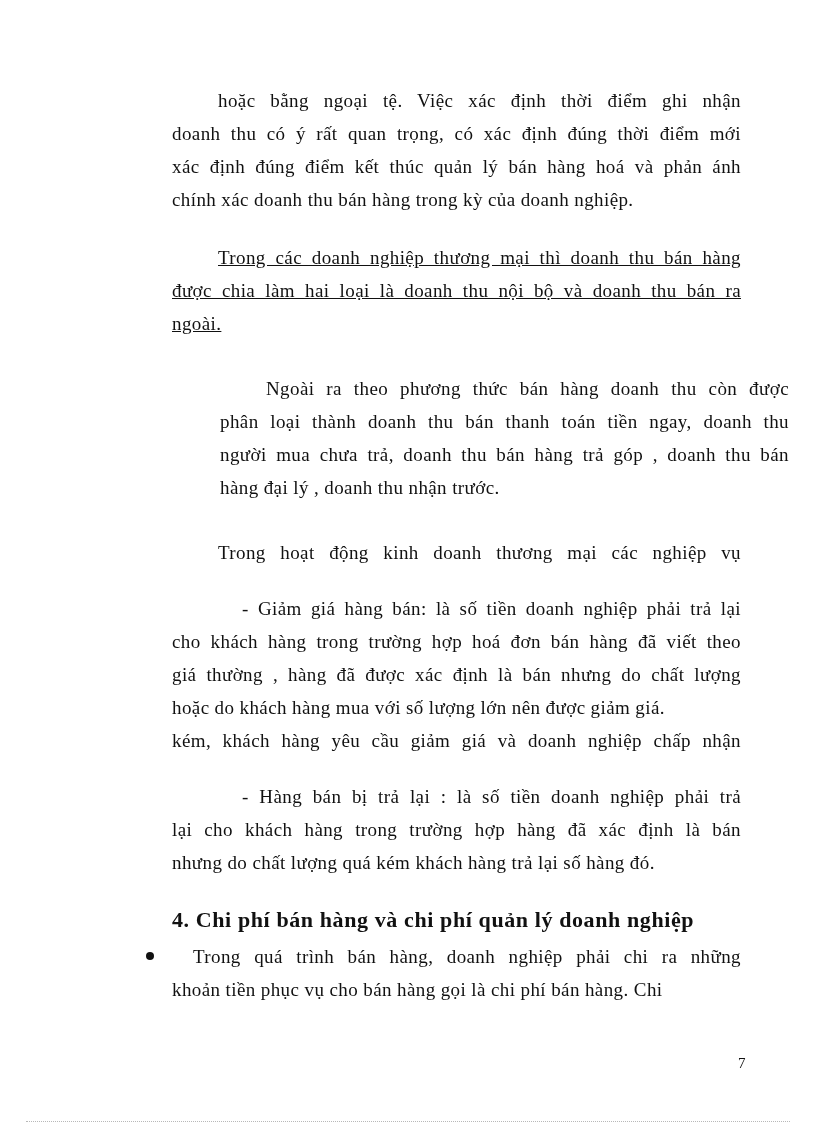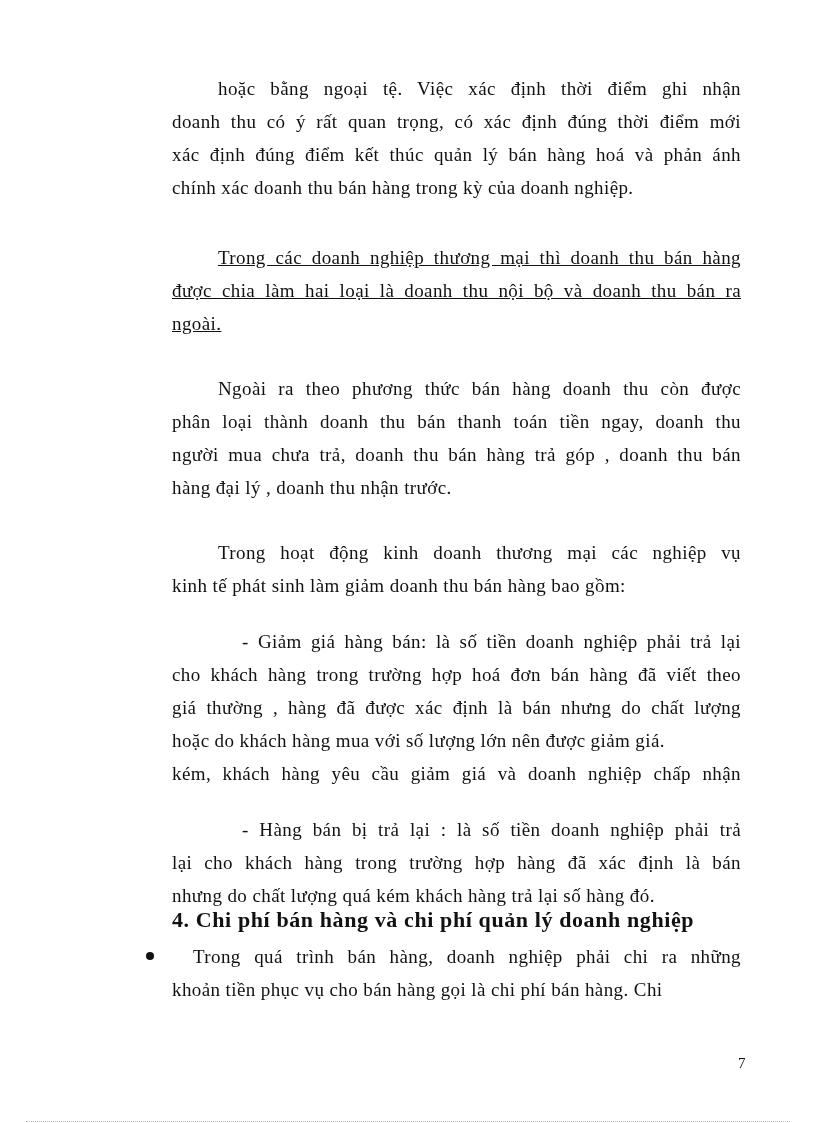--- a/index.html
+++ b/index.html
@@ -84,43 +84,42 @@
       width: 764px;
       height: 0;
       border-top: 1px dotted #b8b8b8;
     }
   </style>
 </head>
 <body>
 
 <div class="page">
 
-  <div class="text-block" style="top:72px;">
+  <div class="text-block" style="top:84px;">
     <span class="line indent">hoặc bằng ngoại tệ. Việc xác định thời điểm ghi nhận</span>
     <span class="line">doanh thu có ý rất quan trọng, có xác định đúng thời điểm mới</span>
     <span class="line">xác định đúng điểm kết thúc quản lý bán hàng hoá và phản ánh</span>
     <span class="line last">chính xác doanh thu bán hàng trong kỳ của doanh nghiệp.</span>
   </div>
 
   <div class="text-block" style="top:241px;text-decoration:underline;">
     <span class="line indent">Trong các doanh nghiệp thương mại thì doanh thu bán hàng</span>
     <span class="line">được chia làm hai loại là doanh thu nội bộ và doanh thu bán ra</span>
     <span class="line last">ngoài.</span>
   </div>
 
-  <div class="text-block" style="top:372px;">
+  <div class="text-block" style="top:372px;margin-left:48px;">
     <span class="line indent">Ngoài ra theo phương thức bán hàng doanh thu còn được</span>
     <span class="line">phân loại thành doanh thu bán thanh toán tiền ngay, doanh thu</span>
     <span class="line">người mua chưa trả, doanh thu bán hàng trả góp , doanh thu bán</span>
     <span class="line last">hàng đại lý , doanh thu nhận trước.</span>
   </div>
 
   <div class="text-block" style="top:536px;">
     <span class="line indent">Trong hoạt động kinh doanh thương mại các nghiệp vụ</span>
-    <span class="line last">kinh tế phát sinh làm giảm doanh thu bán hàng bao gồm:</span>
     <span class="line indent2">- Giảm giá hàng bán: là số tiền doanh nghiệp phải trả lại</span>
     <span class="line">cho khách hàng trong trường hợp hoá đơn bán hàng đã viết theo</span>
     <span class="line">giá thường , hàng đã được xác định là bán nhưng do chất lượng</span>
     <span class="line last">hoặc do khách hàng mua với số lượng lớn nên được giảm giá.</span>
     <span class="line">kém, khách hàng yêu cầu giảm giá và doanh nghiệp chấp nhận</span>
     <span class="line indent2">- Hàng bán bị trả lại : là số tiền doanh nghiệp phải trả</span>
     <span class="line">lại cho khách hàng trong trường hợp hàng đã xác định là bán</span>
     <span class="line last">nhưng do chất lượng quá kém khách hàng trả lại số hàng đó.</span>
   </div>
 

